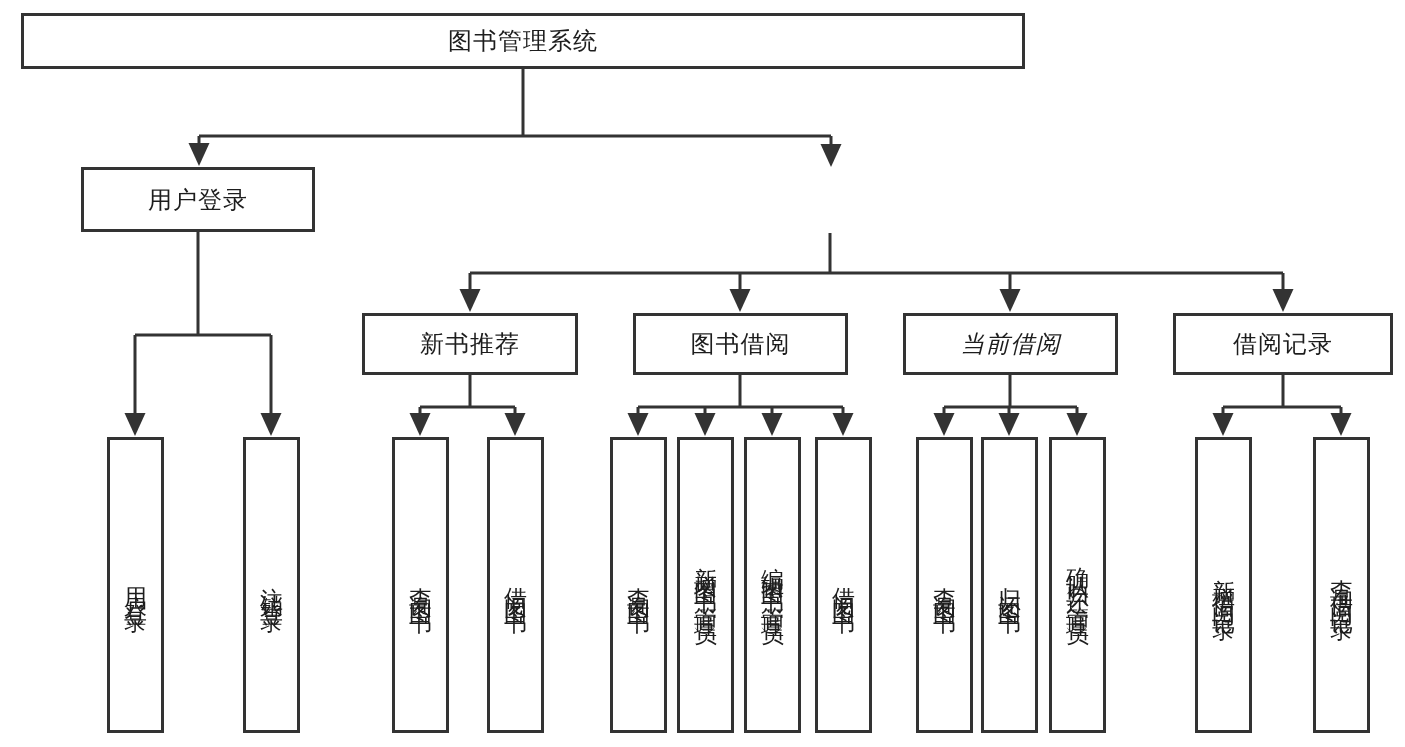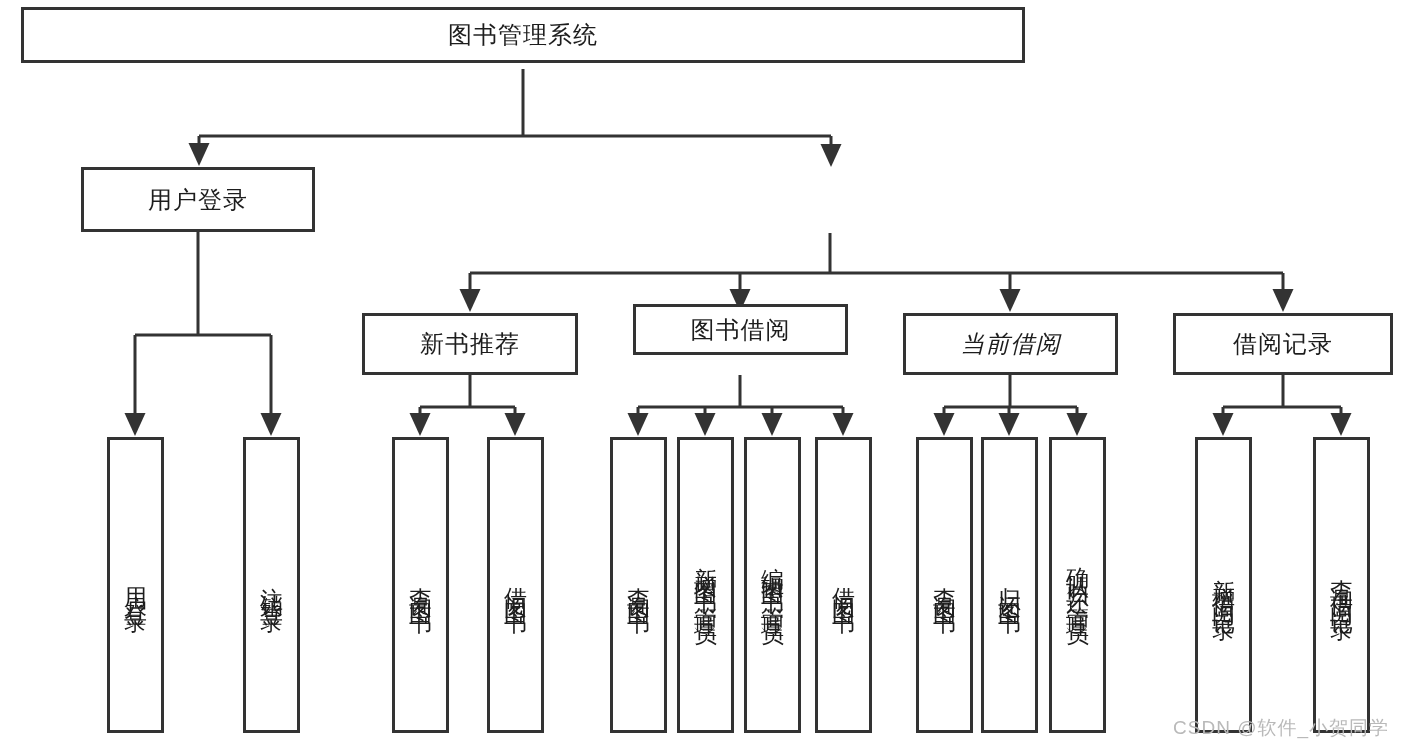--- a/index.html
+++ b/index.html
@@ -86,26 +86,26 @@
       <polygon points="761.5,413 782.5,413 772,436"></polygon>
       <polygon points="832.5,413 853.5,413 843,436"></polygon>
       <polygon points="933.5,413 954.5,413 944,436"></polygon>
       <polygon points="998.5,413 1019.5,413 1009,436"></polygon>
       <polygon points="1066.5,413 1087.5,413 1077,436"></polygon>
       <polygon points="1212.5,413 1233.5,413 1223,436"></polygon>
       <polygon points="1330.5,413 1351.5,413 1341,436"></polygon>
     </g>
   </svg>
 
-  <div class="node h-node" style="left:21px; top:7px; width:1004px; height:56px;">图书管理系统</div>
+  <div class="node h-node" style="left:21px; top:13px; width:1004px; height:56px;">图书管理系统</div>
 
   <div class="node h-node" style="left:81px; top:167px; width:234px; height:65px;">用户登录</div>
 
   <div class="node h-node" style="left:362px; top:313px; width:216px; height:62px;">新书推荐</div>
-  <div class="node h-node" style="left:633px; top:304px; width:215px; height:51px;">图书借阅</div>
+  <div class="node h-node" style="left:633px; top:313px; width:215px; height:62px;">图书借阅</div>
   <div class="node h-node" style="left:903px; top:313px; width:215px; height:62px;font-style:italic;">当前借阅</div>
   <div class="node h-node" style="left:1173px; top:313px; width:220px; height:62px;">借阅记录</div>
 
   <div class="node v-node" style="left:107px; top:437px; width:57px; height:296px;">用户登录</div>
   <div class="node v-node" style="left:243px; top:437px; width:57px; height:296px;">注销登录</div>
 
   <div class="node v-node" style="left:392px; top:437px; width:57px; height:296px;">查询图书</div>
   <div class="node v-node" style="left:487px; top:437px; width:57px; height:296px;">借阅图书</div>
 
   <div class="node v-node" style="left:610px; top:437px; width:57px; height:296px;">查询图书</div>
@@ -113,14 +113,13 @@
   <div class="node v-node" style="left:744px; top:437px; width:57px; height:296px;">编辑图书（管理员）</div>
   <div class="node v-node" style="left:815px; top:437px; width:57px; height:296px;">借阅图书</div>
 
   <div class="node v-node" style="left:916px; top:437px; width:57px; height:296px;">查询图书</div>
   <div class="node v-node" style="left:981px; top:437px; width:57px; height:296px;">归还图书</div>
   <div class="node v-node" style="left:1049px; top:437px; width:57px; height:296px;">确认归还（管理员）</div>
 
   <div class="node v-node" style="left:1195px; top:437px; width:57px; height:296px;">新增借阅记录</div>
   <div class="node v-node" style="left:1313px; top:437px; width:57px; height:296px;">查询借阅记录</div>
 
-  <div class="watermark">CSDN @软件_小贺同学</div>
 </div>
 
 </body></html>

